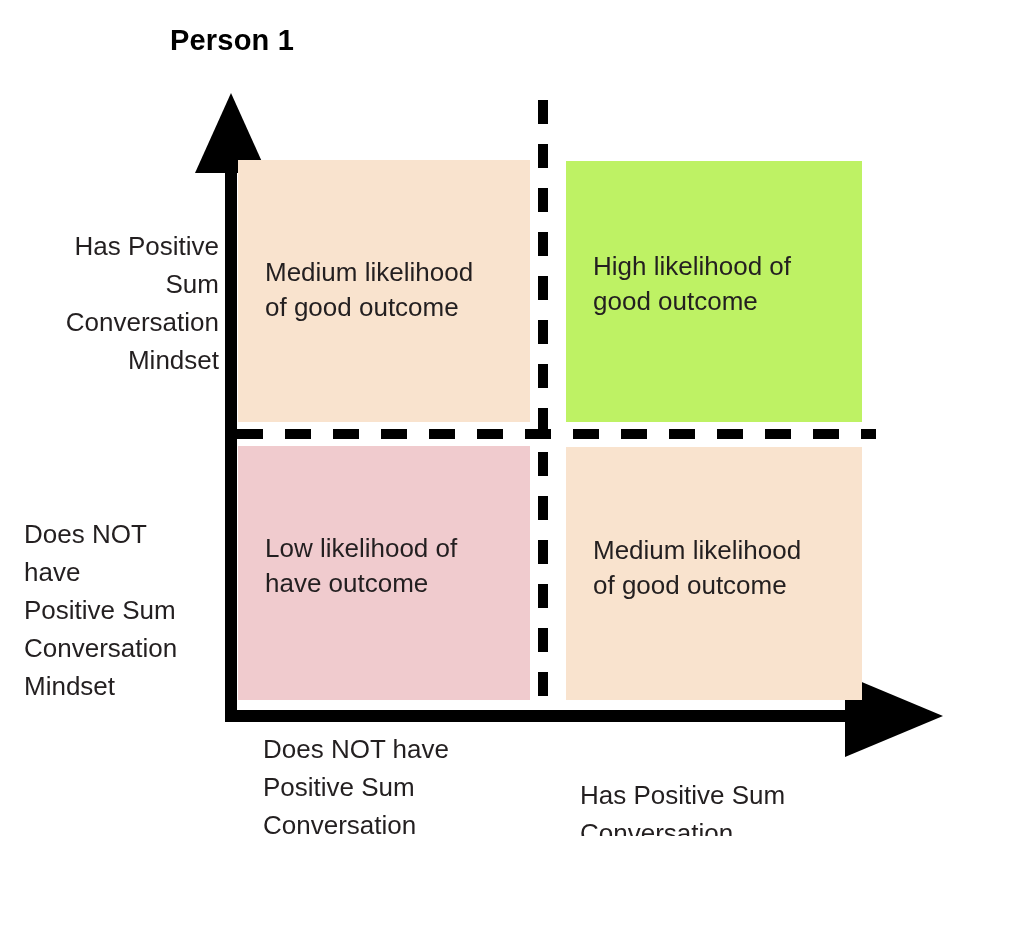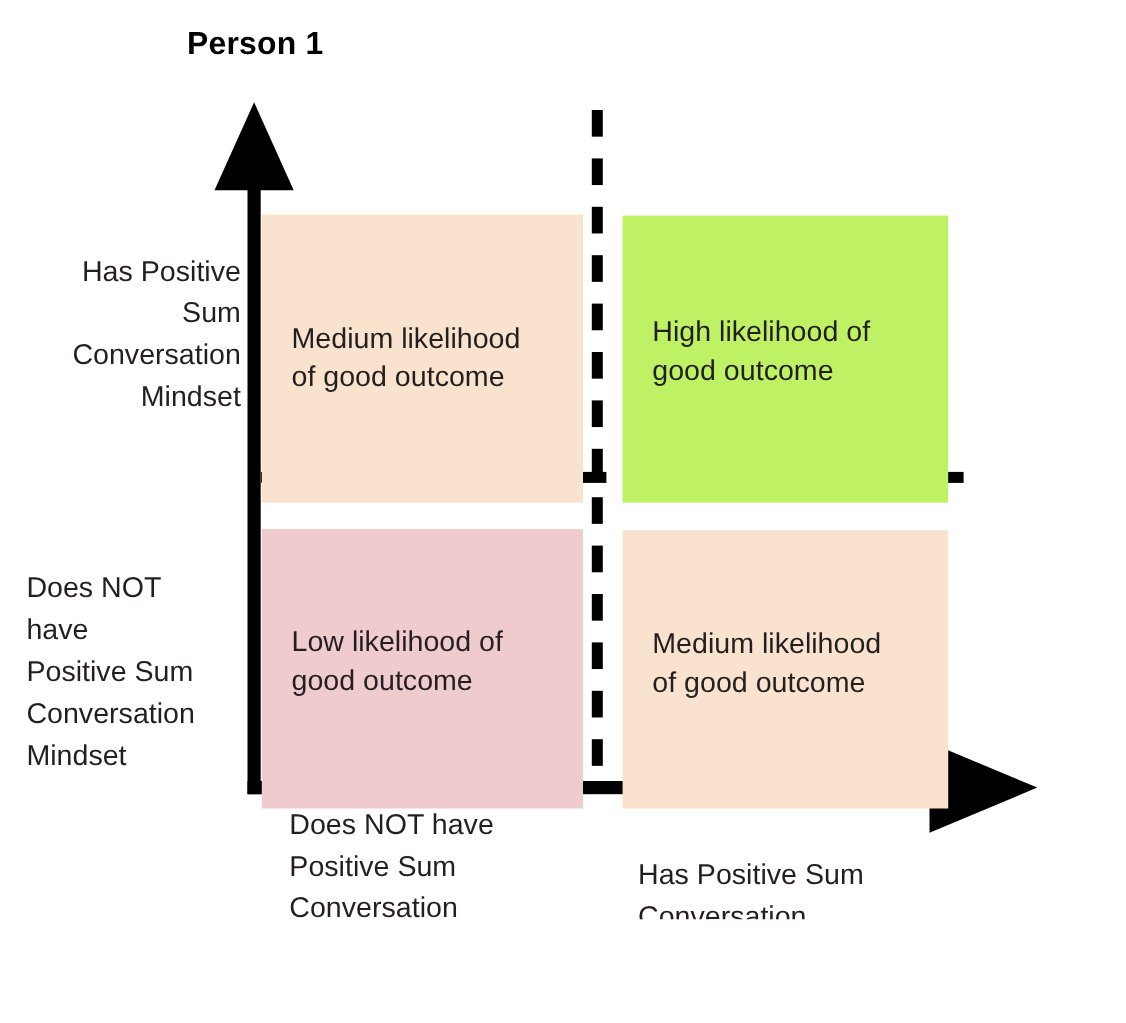--- a/index.html
+++ b/index.html
@@ -82,21 +82,20 @@
     );
     background-size: 48px 10px;
     background-repeat: repeat-x;
   }
 
   
   .quadrant {
     position: absolute;
     box-sizing: border-box;
     padding: 0;
-    margin-top: 35px;
   }
   .quadrant-text {
     position: absolute;
     left: 27px;
     font-size: 26px;
     line-height: 35px;
     color: #231f20;
     white-space: pre-line;
   }
   #quadrant-top-left  { left: 238px; top: 160px; width: 292px; height: 262px; }
@@ -154,21 +153,21 @@
 of good outcome</div>
   </div>
 
   <div class="quadrant" id="quadrant-top-right" style="background:#bef264;">
     <div class="quadrant-text">High likelihood of
 good outcome</div>
   </div>
 
   <div class="quadrant" id="quadrant-bottom-left" style="background:#F0CBCE;">
     <div class="quadrant-text">Low likelihood of
-good outcome</div>
+have outcome</div>
   </div>
 
   <div class="quadrant" id="quadrant-bottom-right" style="background:#F9E3CE;">
     <div class="quadrant-text">Medium likelihood
 of good outcome</div>
   </div>
 
   <div class="axis-label" id="y-label-high">Has Positive
 Sum
 Conversation

